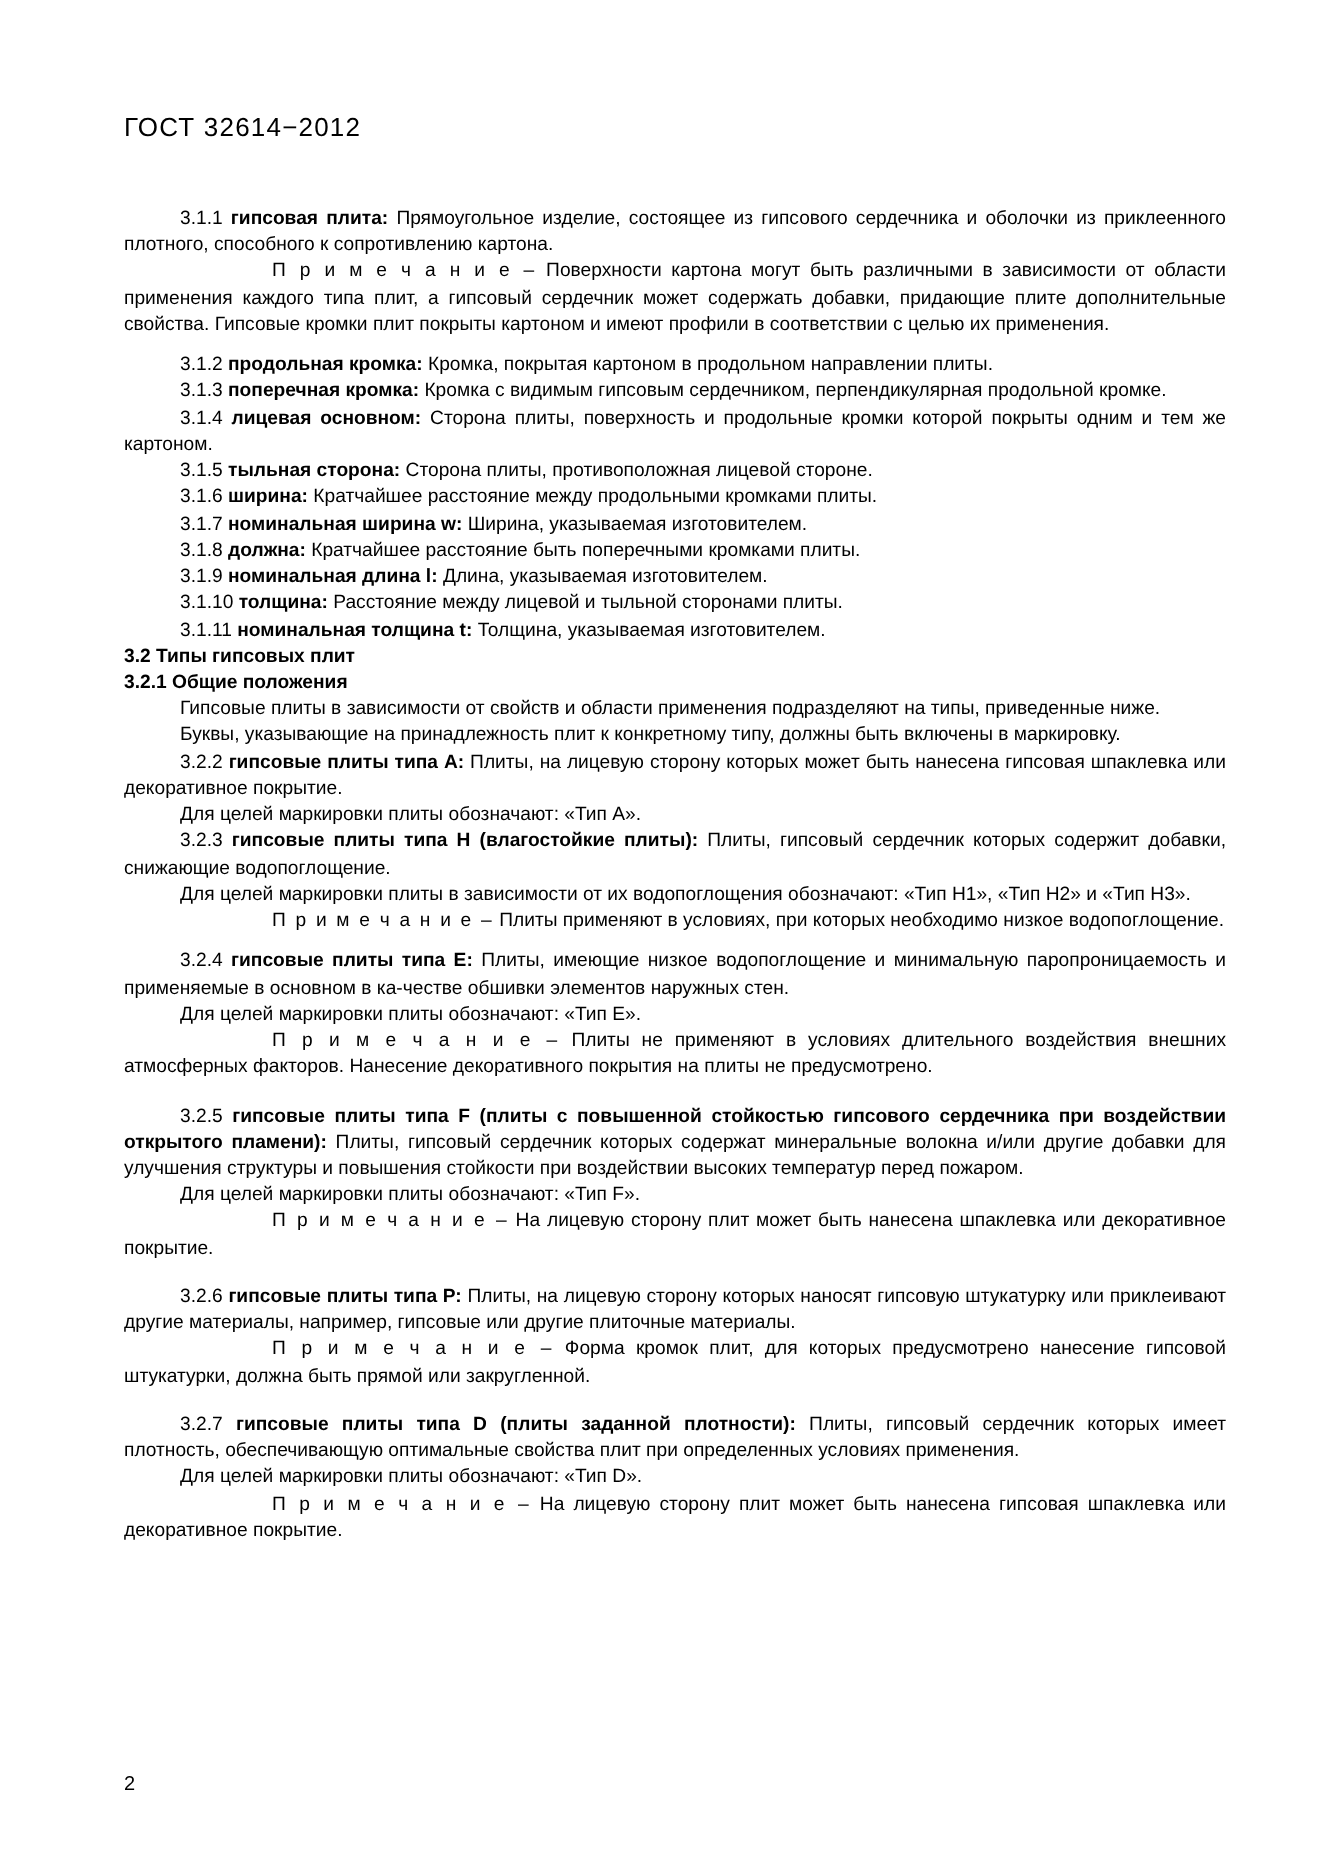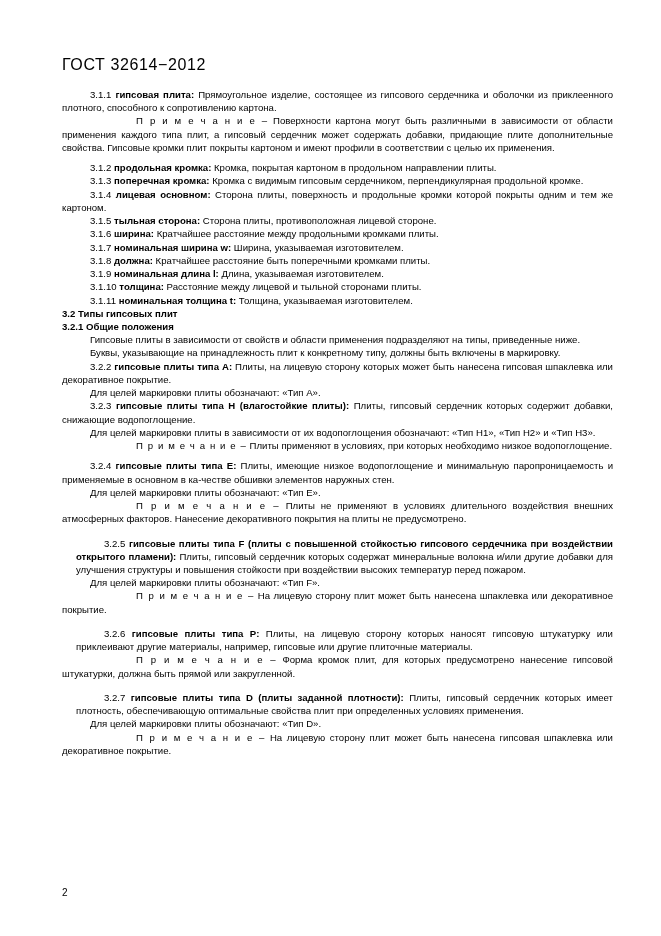--- a/index.html
+++ b/index.html
@@ -16,23 +16,23 @@
     overflow: hidden;
   }
   .page {
     width: 661px;
     height: 936px;
     box-sizing: border-box;
     padding: 56px 48px 20px 62px;
     position: relative;
   }
   .header {
-    font-size: 16px;
+    font-size: 13px;
     letter-spacing: 0.6px;
-    margin-bottom: 14px;
+    margin-bottom: 32px;
     white-space: nowrap;
   }
   .body-text {
     font-size: 9.6px;
     line-height: 1.38;
     text-align: justify;
   }
   p {
     margin: 0 0 0 0;
   }
@@ -46,21 +46,21 @@
     text-indent: 0;
   }
   b {
     font-weight: bold;
   }
   .spaced {
     letter-spacing: 1.1px;
     padding-left: 46px;
   }
   .gap-sm { margin-top: 7px; }
-  .gap-md { margin-top: 11px; margin-left: 14px; }
+  .gap-md { margin-top: 11px; }
   .page-number {
     position: absolute;
     left: 62px;
     bottom: 38px;
     font-size: 10px;
   }
 </style>
 </head>
 <body>
 

